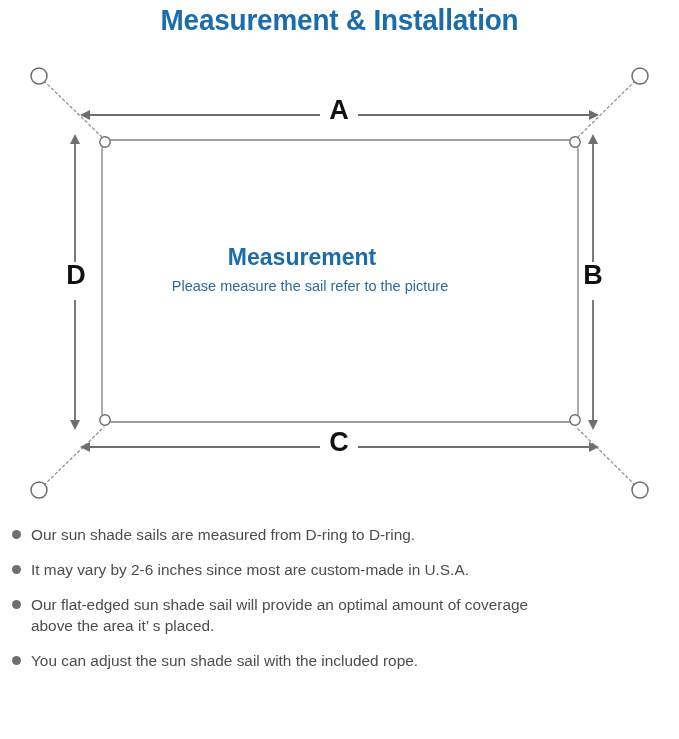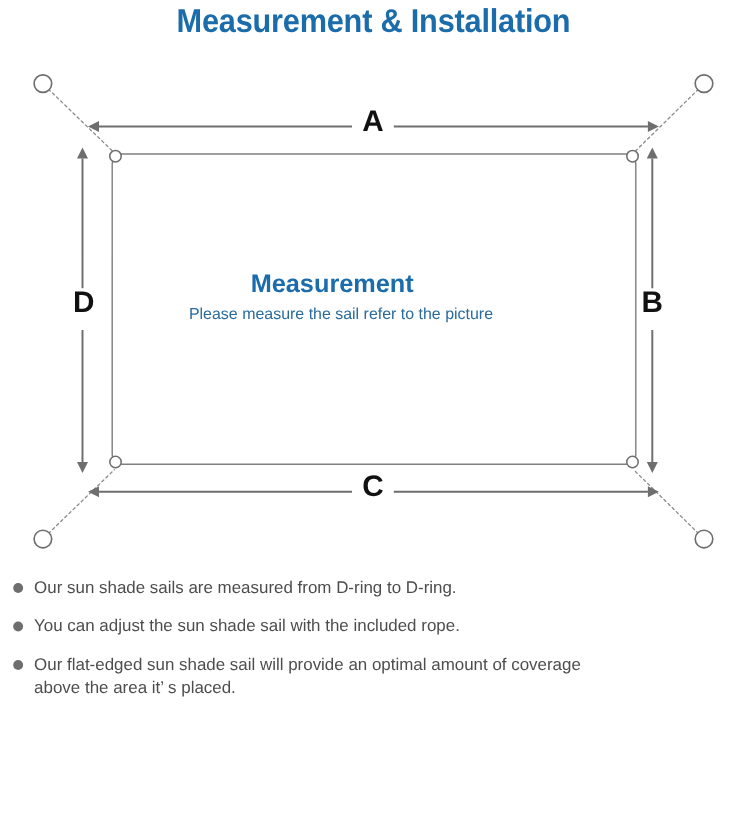--- a/index.html
+++ b/index.html
@@ -200,21 +200,25 @@
   <div class="dim-label dim-c">C</div>
   <div class="dim-label dim-d">D</div>
 
   <ul class="notes">
     <li class="note-item">
       <span class="note-bullet"></span>
       <span class="note-text">Our sun shade sails are measured from D-ring to D-ring.</span>
     </li>
     <li class="note-item">
       <span class="note-bullet"></span>
+      <span class="note-text">It may vary by 2-6 inches since most are custom-made in U.S.A.</span>
+    </li>
+    <li class="note-item">
+      <span class="note-bullet"></span>
+      <span class="note-text">Our flat-edged sun shade sail will provide an optimal amount of coverage above the area it’  s placed.</span>
+    </li>
+    <li class="note-item">
+      <span class="note-bullet"></span>
       <span class="note-text">You can adjust the sun shade sail with the included rope.</span>
     </li>
-    <li class="note-item">
-      <span class="note-bullet"></span>
-      <span class="note-text">Our flat-edged sun shade sail will provide an optimal amount of coverage above the area it’  s placed.</span>
-    </li>
   </ul>
 
 </div>
 
 </body></html>

